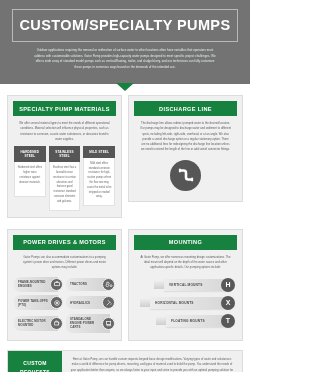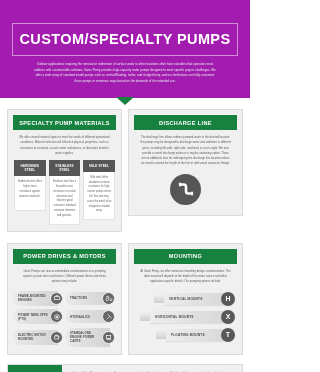--- a/index.html
+++ b/index.html
@@ -6,22 +6,22 @@
   body {
     width: 250px; height: 372px;
     background: #ffffff;
     font-family: "Liberation Sans", sans-serif;
     overflow: hidden;
   }
   .page { width: 250px; height: 372px; position: relative; background: #fff; }
 
   
   .hero {
-    background: #a21caf;
-    padding: 23px 12px 14px;
+    background: #737373;
+    padding: 9px 12px 14px;
     position: relative;
   }
   .hero-box {
     border: 1px solid rgba(255,255,255,.5);
     padding: 7px 4px 8px;
     text-align: center;
   }
   .hero-title {
     color: #fff;
     font-size: 14.5px;

